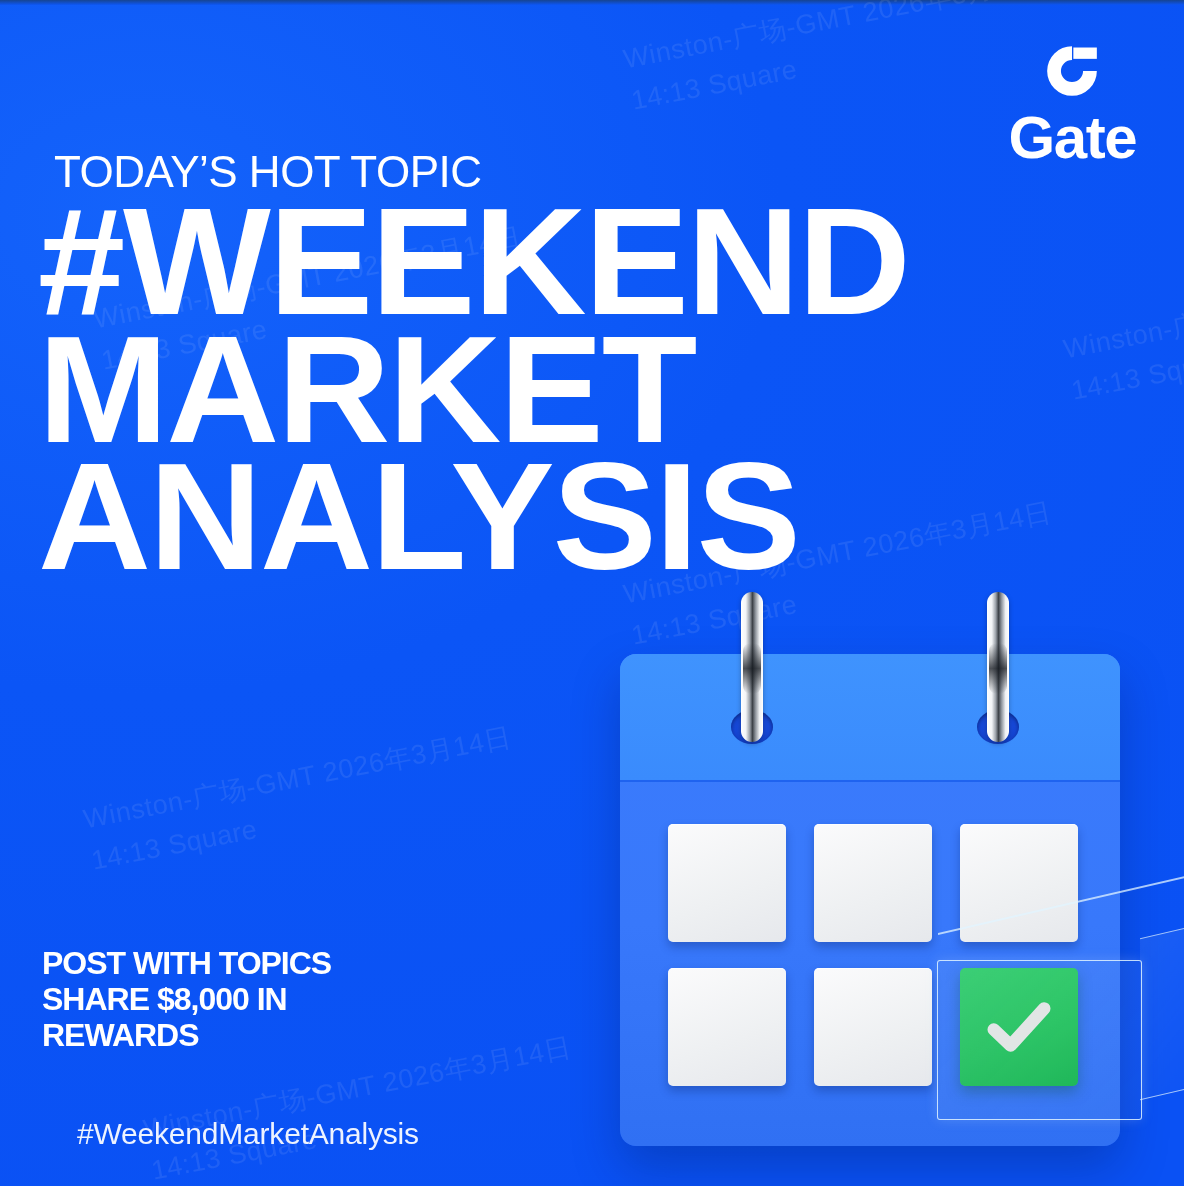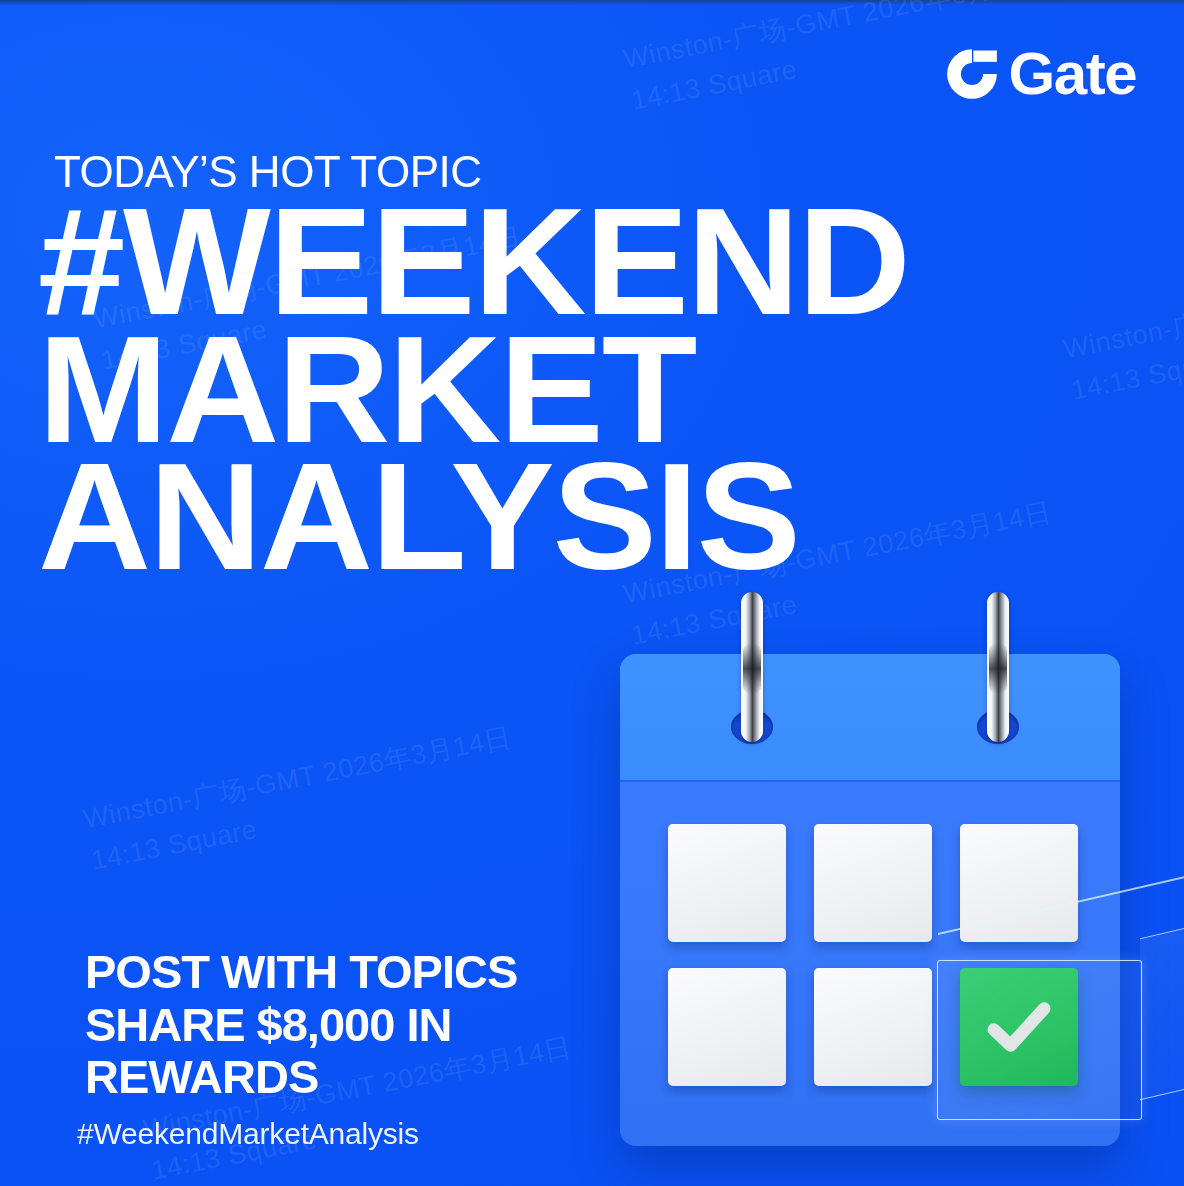--- a/index.html
+++ b/index.html
@@ -35,21 +35,21 @@
     white-space:nowrap;
     transform-origin:left top;
     line-height:1.55;
     letter-spacing:.5px;
   }
   .wm b { font-weight:400; display:block; }
 
   
   .logo {
     position:absolute; top:44px; right:48px;
-    display:flex; align-items:center; gap:10px; z-index:6;
+    display:flex; align-items:center; gap:10px; z-index:6;flex-direction:column;
   }
   .logo-mark { width:54px; height:54px; display:block; }
   .logo-word {
     color:#fff; font-size:60px; font-weight:700;
     letter-spacing:-1.5px; line-height:1;
     font-family:"Liberation Sans", sans-serif;
   }
 
   
   .eyebrow {
@@ -71,22 +71,22 @@
     display:block;
     white-space:nowrap;
     font-stretch:condensed;
   }
   .headline .hl-1 { font-size:152px; }
   .headline .hl-2 { font-size:152px; }
   .headline .hl-3 { font-size:152px; }
 
   .cta {
     position:absolute; left:42px; top:946px; z-index:5;
-    color:#fff; font-size:47px; font-weight:700;
-    line-height:1.12; letter-spacing:-1px;margin-left:43px;
+    color:#fff; font-size:32px; font-weight:700;
+    line-height:1.12; letter-spacing:-1px;
   }
   .cta span { display:block; white-space:nowrap; }
   .tag {
     position:absolute; left:42px; top:1117px; z-index:5;
     color:rgba(255,255,255,.93);
     font-size:30px; font-weight:400; letter-spacing:-.2px;margin-left:35px;
   }
 
   
   .cal-wrap { position:absolute; left:620px; top:592px; z-index:4; }

